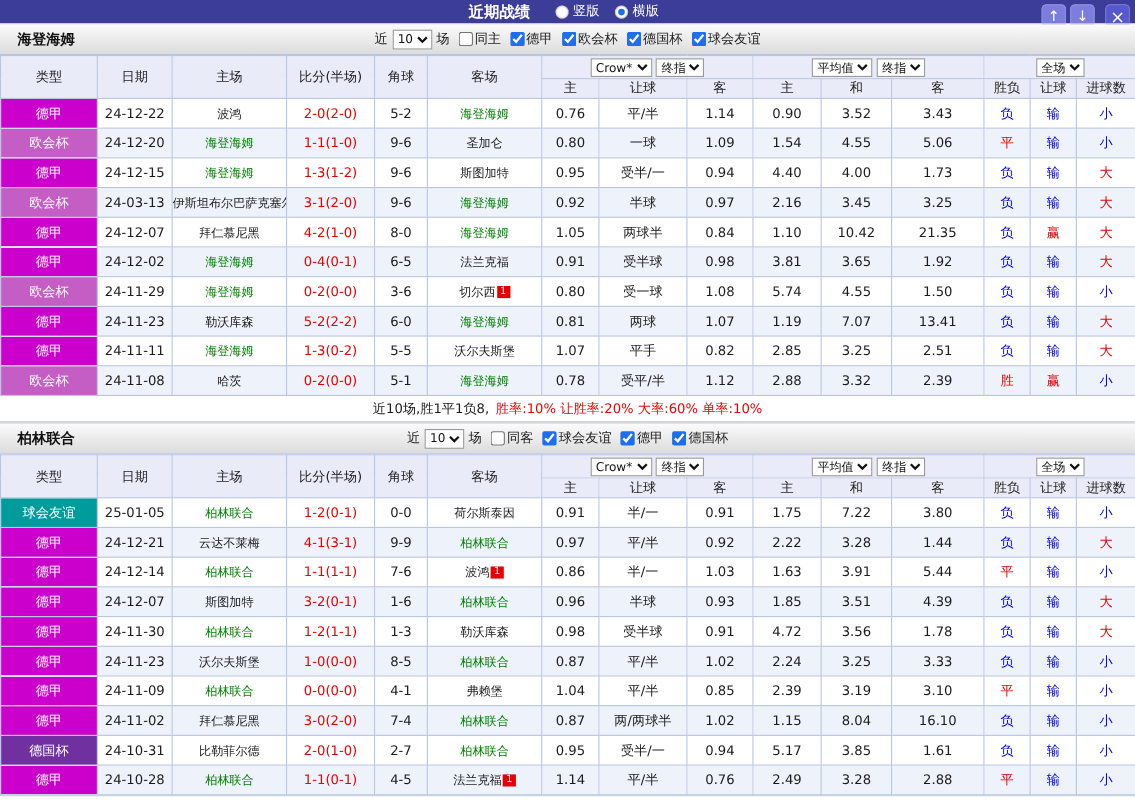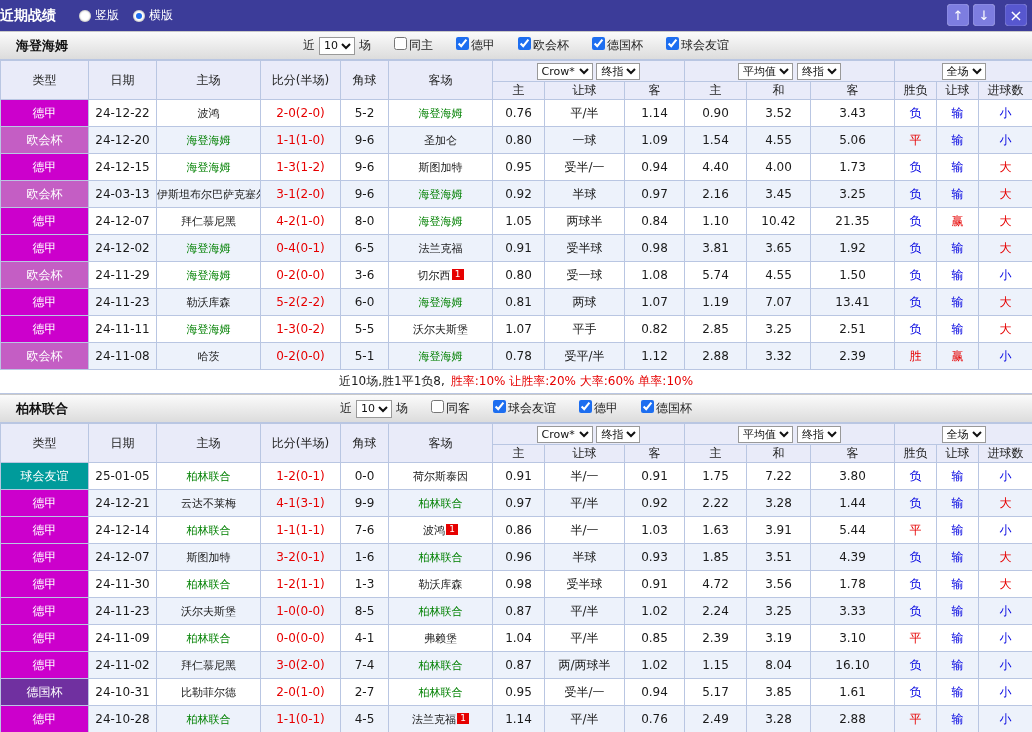--- a/index.html
+++ b/index.html
@@ -5,42 +5,42 @@
   html,body{margin:0;padding:0}
   body{
     width:1032px;
     font-family:"DejaVu Sans","Liberation Sans",sans-serif;
     font-size:12px;color:#1a1a1a;background:#fff;
   }
   .app{width:1032px;border-bottom:1px solid #b9c6e2}
 
   
   .titlebar{
-    height:31px;background:#3c3c99;color:#fff;
-    display:flex;align-items:center;position:relative;
+    height:21px;background:#3c3c99;color:#fff;
+    display:flex;align-items:center;justify-content:center;position:relative;
   }
   .tb-title{font-weight:bold;font-size:14px;margin-right:16px}
   .radio-label{display:inline-flex;align-items:center;gap:4px;margin:12px 7px;cursor:pointer;font-size:12px}
   .radio{width:12px;height:12px;border-radius:50%;background:#fff;box-shadow:inset 0 0 2px #777;position:relative;display:inline-block}
   .radio.checked::after{content:"";position:absolute;left:3px;top:3px;width:6px;height:6px;border-radius:50%;background:#1d6ef0}
   .tb-right{position:absolute;right:5px;top:4px;display:flex;gap:4px}
   .tb-btn{width:22px;height:22px;border-radius:4px;background:#7d7de0;color:#fff;font-size:13px;
     display:flex;align-items:center;justify-content:center;cursor:pointer;box-shadow:inset 0 0 1px #fff}
   .tb-btn.close{background:#5757cf;font-size:16px;margin-left:6px}
 
   
   .filter-row{
     height:27px;background:linear-gradient(#fbfbfb,#dcdcdc);
     border-top:1px solid #c9c9c9;border-bottom:1px solid #b9c6e2;
     display:flex;align-items:center;position:relative;
   }
   .team-name{position:absolute;left:16px;font-weight:bold;color:#111;font-size:13px}
   .filter-controls{margin:0 auto;display:flex;align-items:center;font-size:12px;color:#222}
   .filter-controls select{margin:0 4px}
-  .cb{display:inline-flex;margin-left:23px;cursor:pointer;color:#222}
+  .cb{display:inline-flex;align-items:center;margin-left:8px;cursor:pointer;color:#222}
   .cb input{width:13px;height:13px;margin:0 2px 0 0;accent-color:#1d6ef0;vertical-align:middle}
 
   select{font-size:11px;height:18px;border:1px solid #999;background:#fff;font-family:inherit;color:#111}
 
   
   table{border-collapse:collapse;table-layout:fixed;width:1032px}
   th,td{border:1px solid #b9c6e2;text-align:center;overflow:hidden;white-space:nowrap;padding:0}
   thead th{background:#e9ebf9;color:#222;font-weight:normal;font-size:12px}
   tr.tsel th{height:20px}
   tr.tsub th{height:17px}

